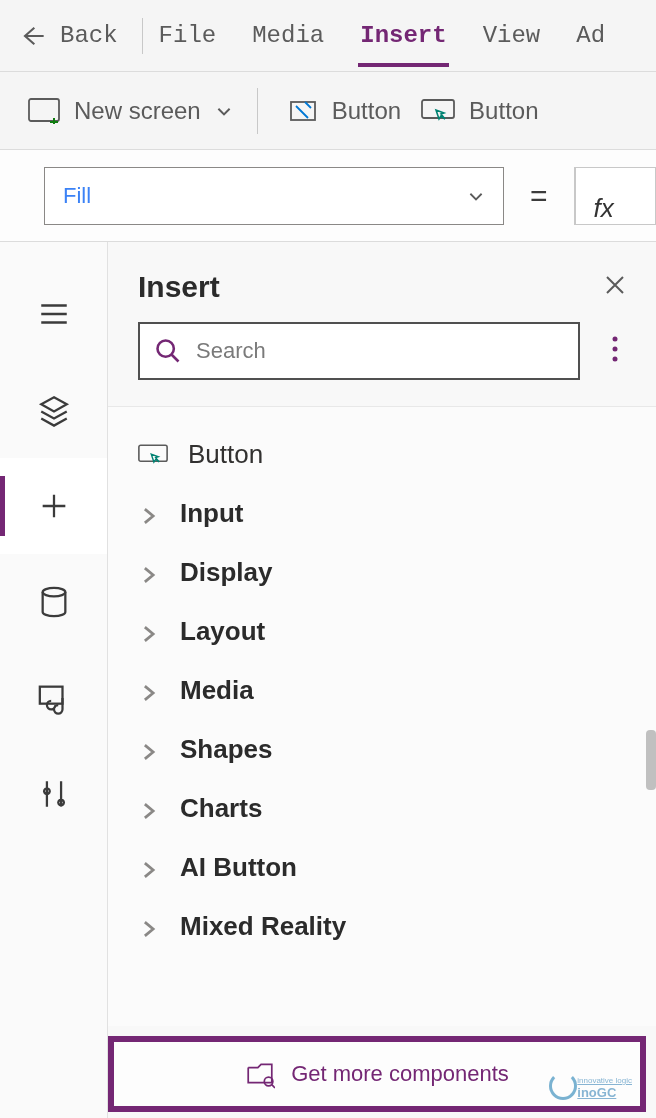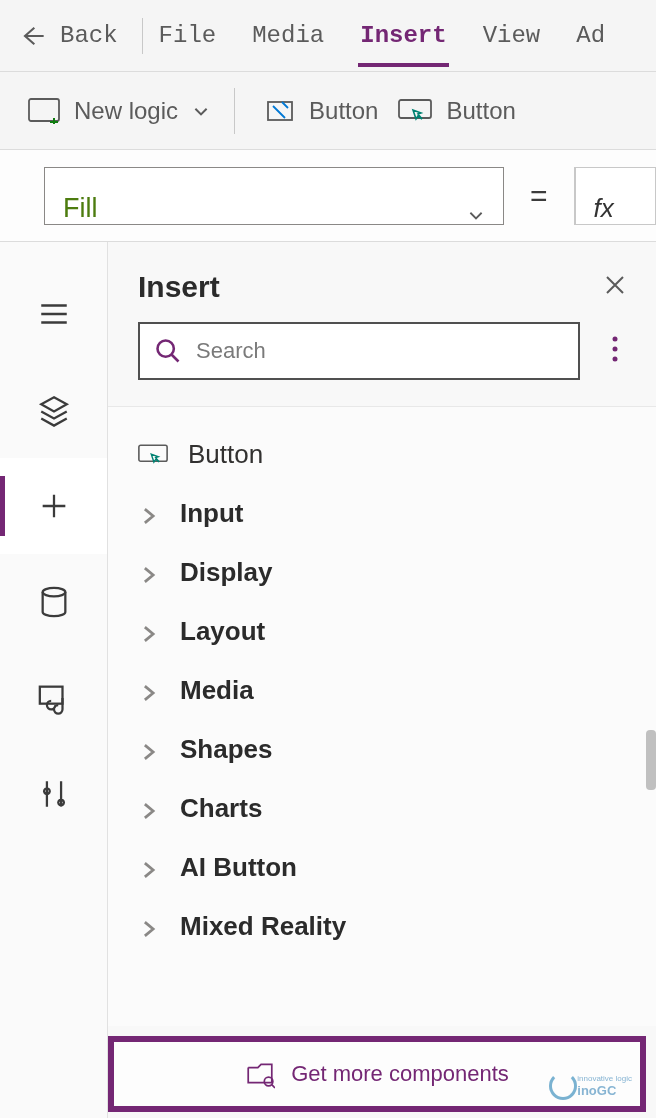--- a/index.html
+++ b/index.html
@@ -81,24 +81,24 @@
     height: 92px;
     padding: 0 0 0 44px;
     background: #fdfdfd;
     gap: 26px;
     border-bottom: 1px solid #dcdcdc;
   }
   .prop-select {
     width: 460px; height: 58px;
     border: 1px solid #8a8886;
     background: #fff;
-    display: flex; align-items: flex-end; justify-content: space-between;
+    display: flex; align-items: center; justify-content: space-between;
     padding: 0 18px;
-    font-size: 27px;
-    color: #4d7c0f;
+    font-size: 22px;
+    color: #3b82f6;
     cursor: pointer;
   }
   .eq { font-size: 30px; color: #3b3b3b; }
   .fx-box {
     flex: 1;
     height: 58px;
     border: 1px solid #c8c8c8;
     border-left: 2px solid #c8c8c8;
     background: #fff;
     display: flex; align-items: center;
@@ -220,25 +220,26 @@
     font-size: 22px;
     cursor: pointer;
     background: #fdfdfd;
     position: relative;
   }
   .panel-footer svg { width: 30px; height: 30px; stroke: #742774; fill: none; stroke-width: 1.6; }
 
   .watermark {
     position: absolute;
     right: 8px; bottom: 6px;
-    display: flex; align-items: center; gap: 0;
+    display: flex; align-items: flex-end; gap: 0;
     font-size: 10px;
     color: #6aa3c9;
     opacity: 0.8;
     pointer-events: none;
+    text-decoration: underline;
   }
   .watermark .ring {
     width: 28px; height: 28px; border: 3px solid #5aa0c7; border-radius: 50%;
     border-top-color: transparent;
   }
 
   
   .scroll-thumb {
     position: absolute;
     right: 0; top: 488px;
@@ -266,21 +267,21 @@
     <div class="tab">Ad</div>
   </div>
 </div>
 
 <div class="ribbon">
   <div class="ribbon-item">
     <svg width="32" height="26" viewBox="0 0 32 26">
         <rect x="1" y="1" width="30" height="22" rx="2" fill="none" stroke="#5b5b5b" stroke-width="1.8"></rect>
         <path d="M26 20 v8 M22 24 h8" stroke="#107c10" stroke-width="2"></path>
       </svg>
-    <span>New logic</span>
+    <span>New screen</span>
     <svg class="chev-down" viewBox="0 0 16 16">
         <path d="M3 6 l5 5 l5 -5" fill="none" stroke="#5b5b5b" stroke-width="1.8"></path>
       </svg>
   </div>
   <div class="vsep"></div>
   <div class="ribbon-item">
     <svg width="30" height="30" viewBox="0 0 30 30">
         <rect x="3" y="6" width="24" height="18" fill="none" stroke="#5b5b5b" stroke-width="1.8"></rect>
         <path d="M8 10 L20 22 M17 6 l6 6" stroke="#0078d4" stroke-width="1.8"></path>
       </svg>

